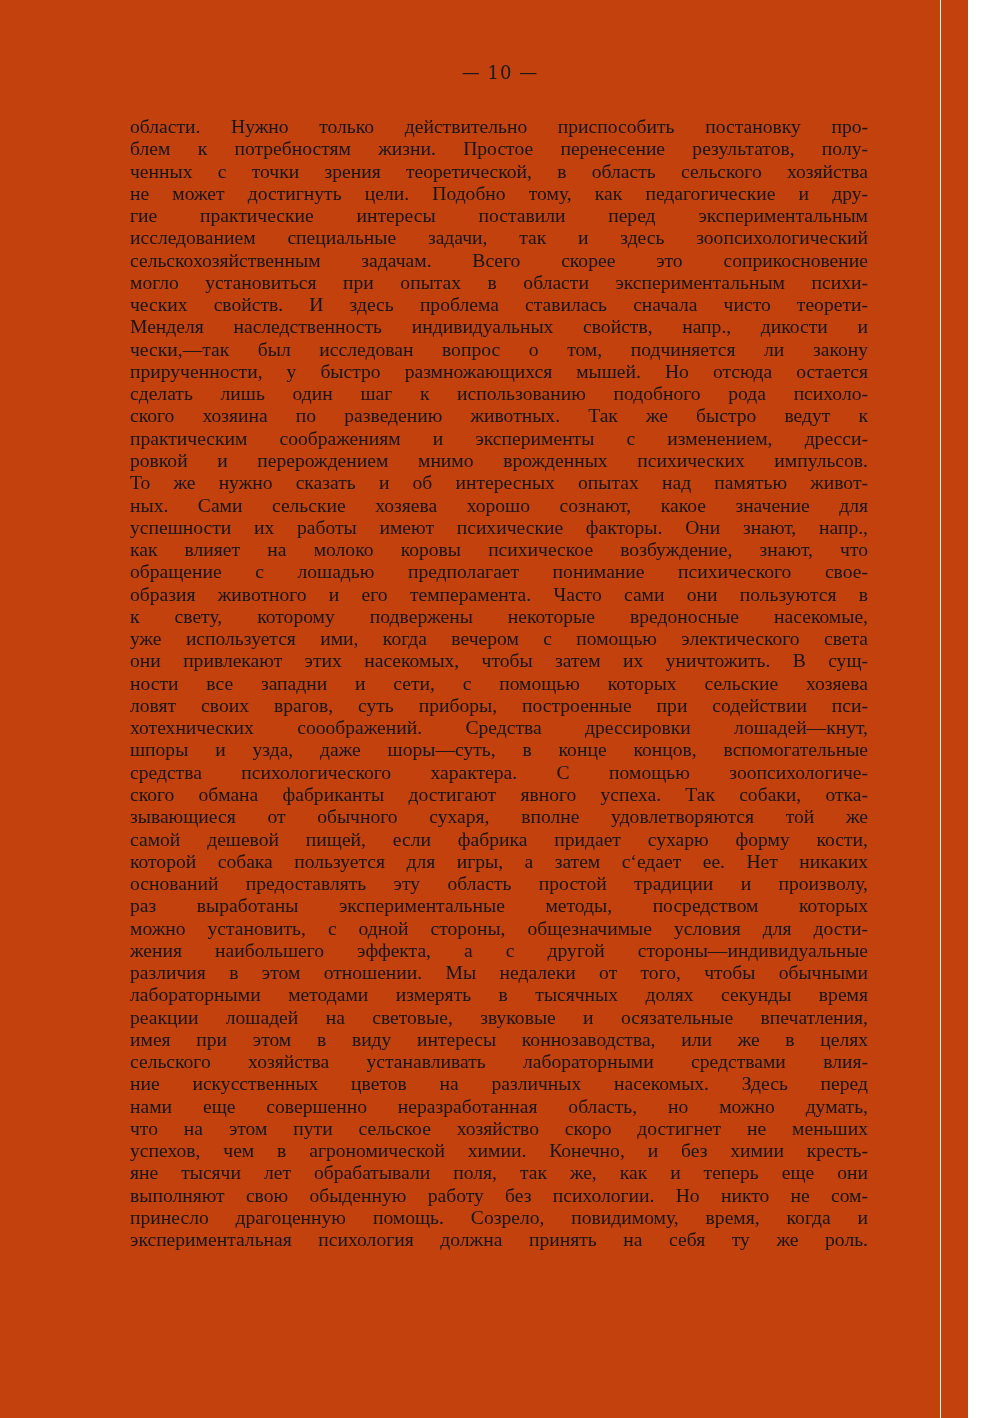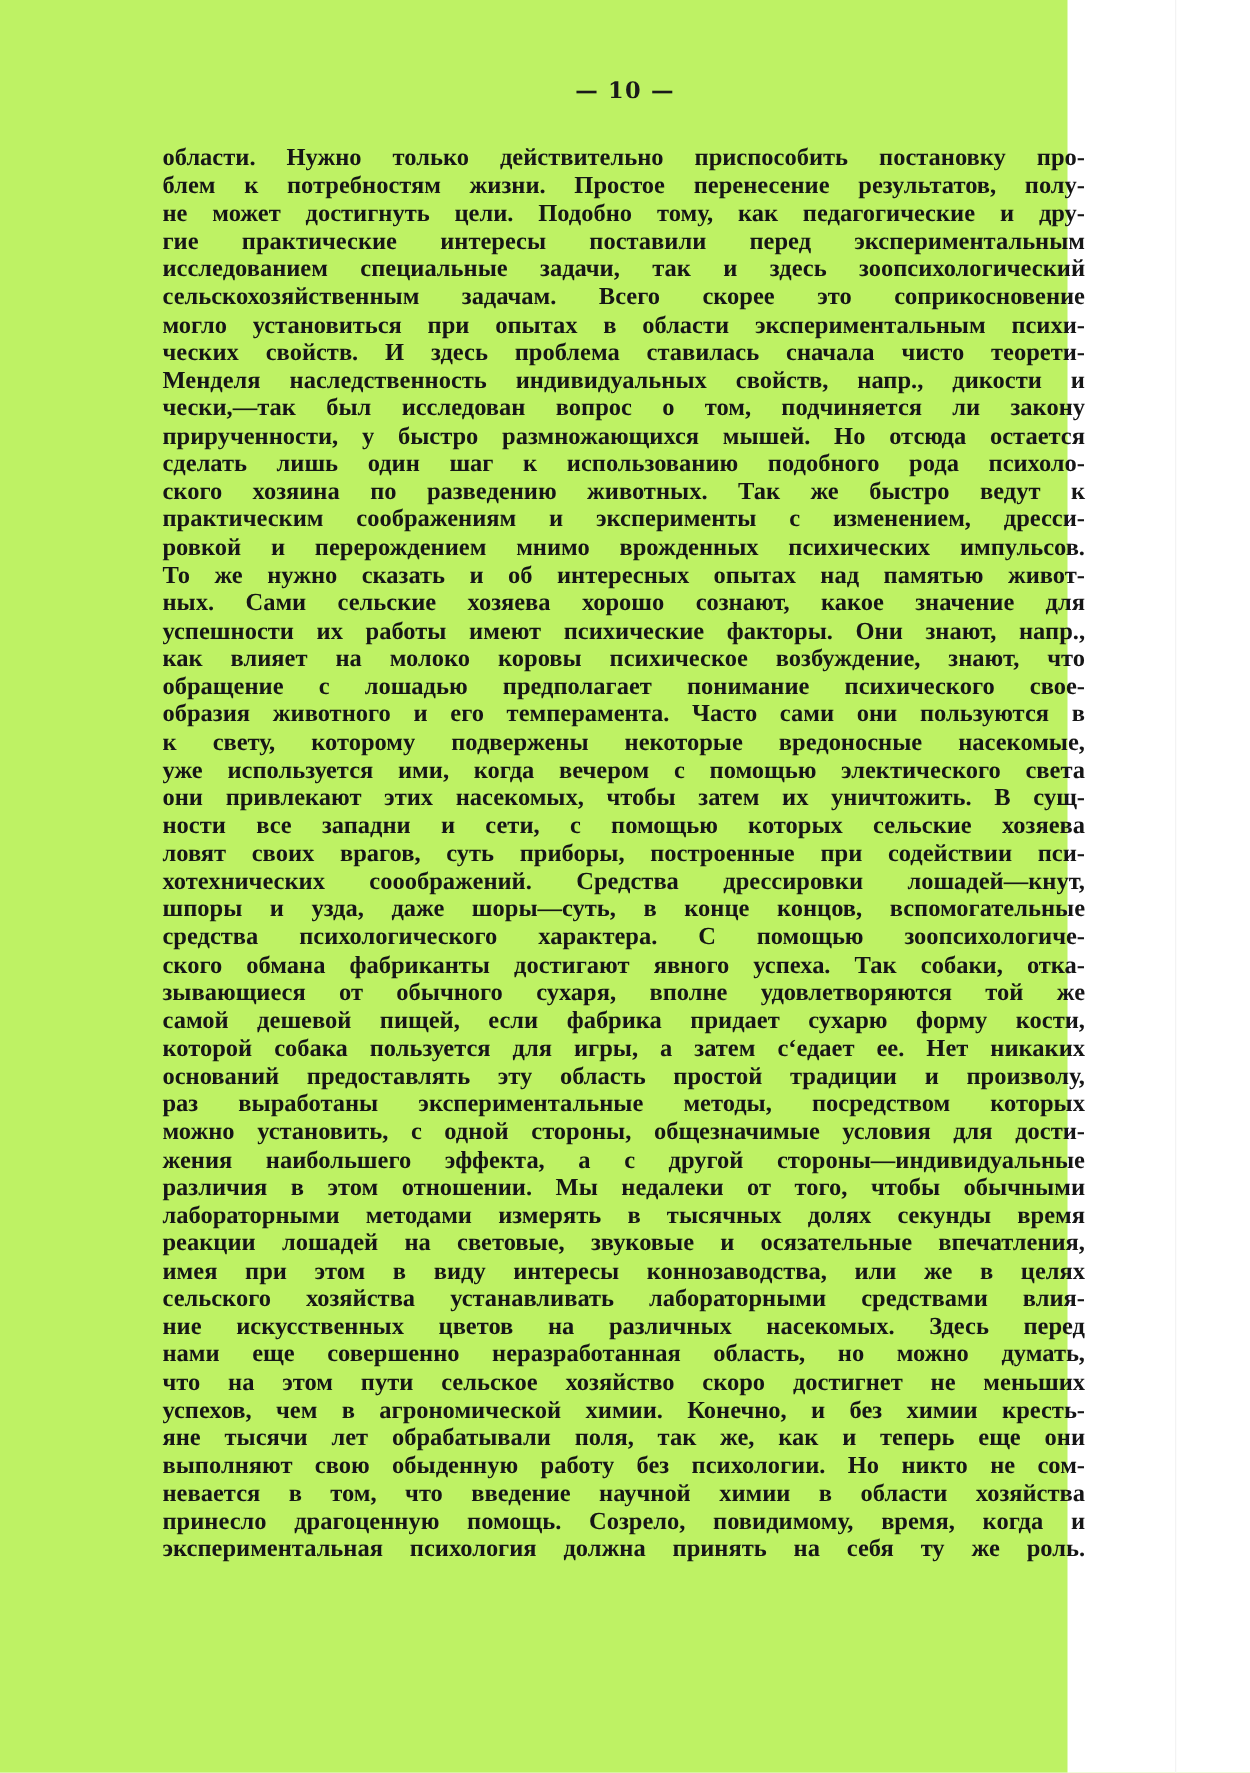--- a/index.html
+++ b/index.html
@@ -1,17 +1,17 @@
 <!DOCTYPE html>
 <html><head>
 <meta charset="utf-8">
 <style>
   html, body { margin: 0; padding: 0; background: #ffffff; }
   body { width: 1000px; height: 1418px; position: relative; overflow: hidden; }
-  .page { position: absolute; left: 0; top: 0; width: 854px; height: 1418px; background: #bef264; font-weight: bold; }
+  .page { position: absolute; left: 0; top: 0; width: 968px; height: 1418px; background: #c2410c; }
   .page-edge { position: absolute; left: 940px; top: 0; width: 1px; height: 1418px; background: #f3f3f3; }
   .page-number {
     position: absolute; left: 0; width: 1000px; top: 62px; text-align: center;
     font-family: "DejaVu Serif", serif; font-size: 18px; color: #1a1a1a; letter-spacing: 1px;
   }
   .body-text {
     position: absolute; left: 130px; top: 116px; width: 738px;
     font-family: "Liberation Serif", serif; font-size: 19.6px; color: #161616;
   }
   .line {
@@ -24,20 +24,21 @@
 <body>
 
 <div class="page">
   <div class="page-edge"></div>
 
   <div class="page-number">— 10 —</div>
 
   <div class="body-text">
     <div class="line">области. Нужно только действительно приспособить постановку про-</div>
     <div class="line">блем к потребностям жизни. Простое перенесение результатов, полу-</div>
+    <div class="line">ченных с точки зрения теоретической, в область сельского хозяйства</div>
     <div class="line">не может достигнуть цели. Подобно тому, как педагогические и дру-</div>
     <div class="line">гие практические интересы поставили перед экспериментальным</div>
     <div class="line">исследованием специальные задачи, так и здесь зоопсихологический</div>
     <div class="line">сельскохозяйственным задачам. Всего скорее это соприкосновение</div>
     <div class="line">могло установиться при опытах в области экспериментальным психи-</div>
     <div class="line">ческих свойств. И здесь проблема ставилась сначала чисто теорети-</div>
     <div class="line">Менделя наследственность индивидуальных свойств, напр., дикости и</div>
     <div class="line">чески,—так был исследован вопрос о том, подчиняется ли закону</div>
     <div class="line">прирученности, у быстро размножающихся мышей. Но отсюда остается</div>
     <div class="line">сделать лишь один шаг к использованию подобного рода психоло-</div>
@@ -70,17 +71,16 @@
     <div class="line">лабораторными методами измерять в тысячных долях секунды время</div>
     <div class="line">реакции лошадей на световые, звуковые и осязательные впечатления,</div>
     <div class="line">имея при этом в виду интересы коннозаводства, или же в целях</div>
     <div class="line">сельского хозяйства устанавливать лабораторными средствами влия-</div>
     <div class="line">ние искусственных цветов на различных насекомых. Здесь перед</div>
     <div class="line">нами еще совершенно неразработанная область, но можно думать,</div>
     <div class="line">что на этом пути сельское хозяйство скоро достигнет не меньших</div>
     <div class="line">успехов, чем в агрономической химии. Конечно, и без химии кресть-</div>
     <div class="line">яне тысячи лет обрабатывали поля, так же, как и теперь еще они</div>
     <div class="line">выполняют свою обыденную работу без психологии. Но никто не сом-</div>
-    <div class="line">невается в том, что введение научной химии в области хозяйства</div>
     <div class="line">принесло драгоценную помощь. Созрело, повидимому, время, когда и</div>
     <div class="line last">экспериментальная психология должна принять на себя ту же роль.</div>
   </div>
 </div>
 
 </body></html>

